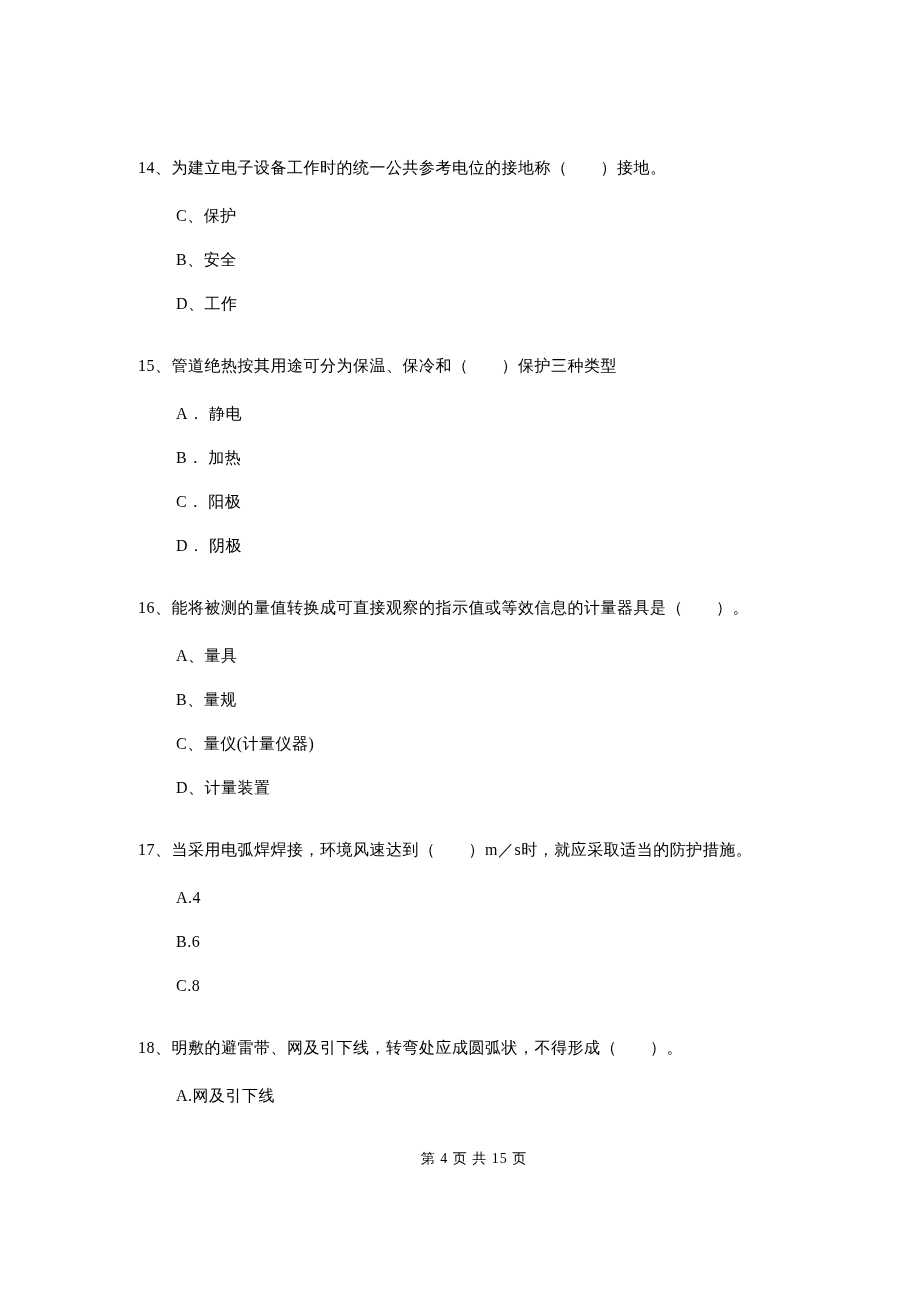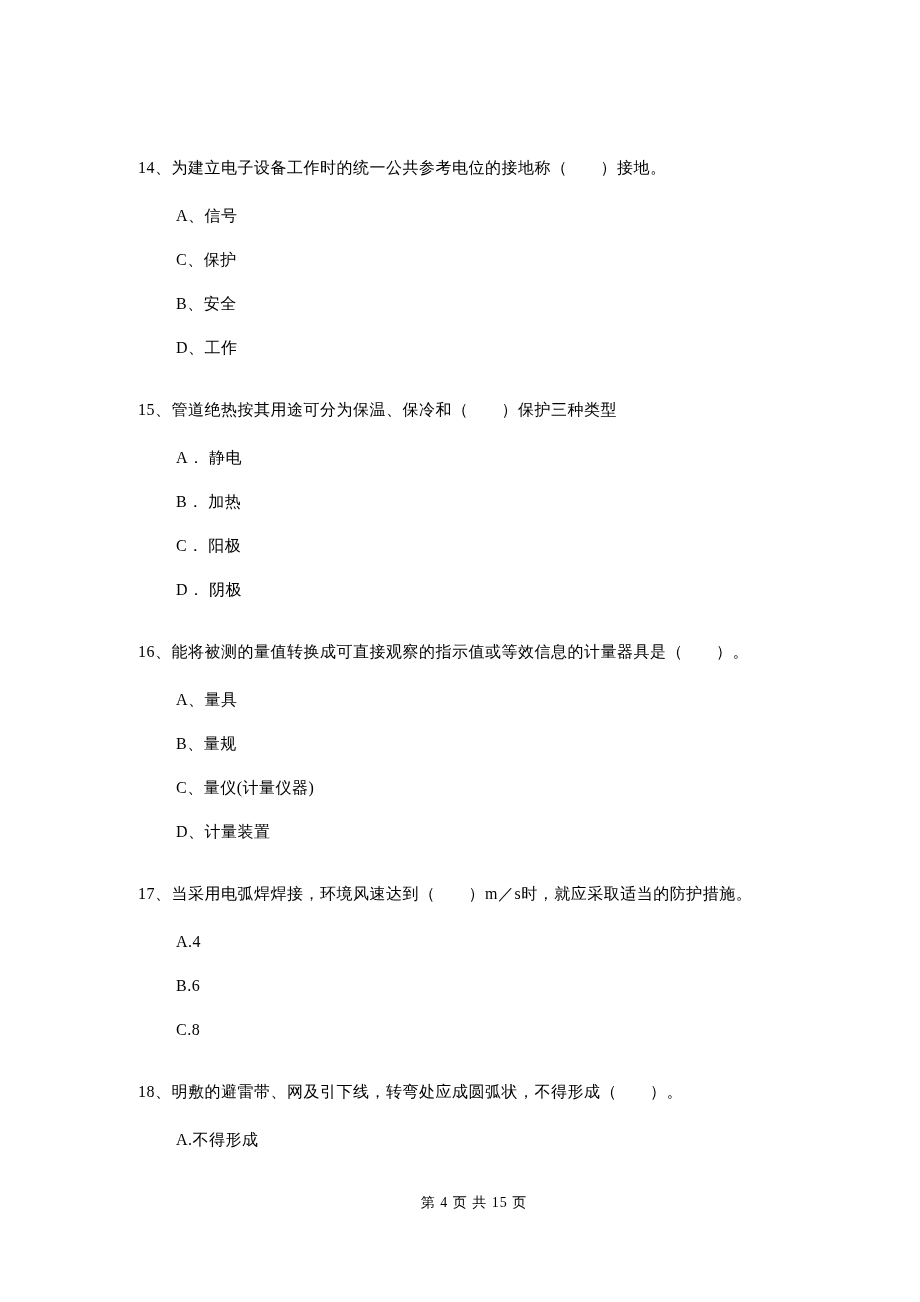--- a/index.html
+++ b/index.html
@@ -40,21 +40,20 @@
   }
 </style>
 </head>
 <body>
 
 <div class="container">
 
 
   <div class="question">14、为建立电子设备工作时的统一公共参考电位的接地称（　　）接地。</div>
   <div class="option-block">
-    <div class="option">A、信号</div>
     <div class="option">C、保护</div>
     <div class="option">B、安全</div>
     <div class="option">D、工作</div>
   </div>
 
   <div class="question">15、管道绝热按其用途可分为保温、保冷和（　　）保护三种类型</div>
   <div class="option-block">
     <div class="option">A． 静电</div>
     <div class="option">B． 加热</div>
     <div class="option">C． 阳极</div>
@@ -71,18 +70,18 @@
 
   <div class="question">17、当采用电弧焊焊接，环境风速达到（　　）m／s时，就应采取适当的防护措施。</div>
   <div class="option-block">
     <div class="option">A.4</div>
     <div class="option">B.6</div>
     <div class="option">C.8</div>
   </div>
 
   <div class="question">18、明敷的避雷带、网及引下线，转弯处应成圆弧状，不得形成（　　）。</div>
   <div class="option-block">
-    <div class="option">A.不得形成</div>
+    <div class="option">A.网及引下线</div>
   </div>
 
 </div>
 
 <div class="footer">第 4 页 共 15 页</div>
 
 </body></html>

